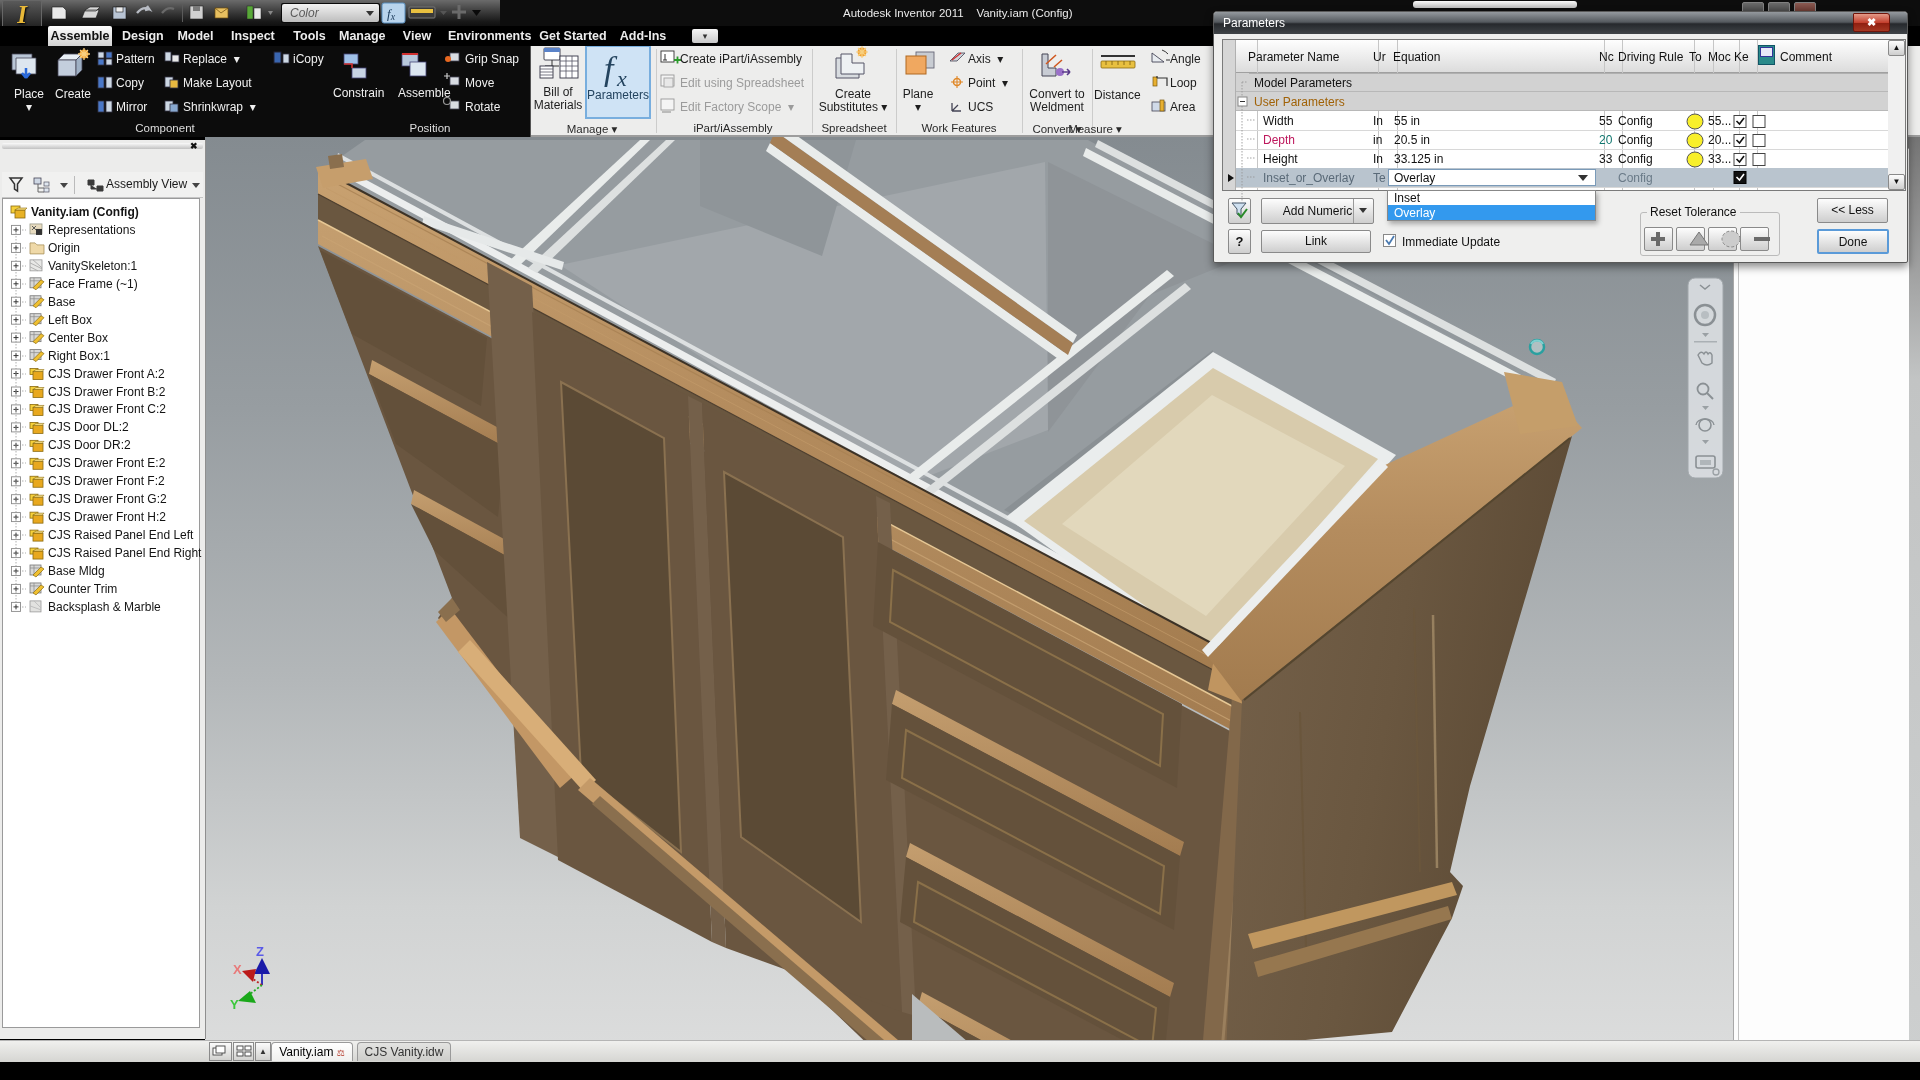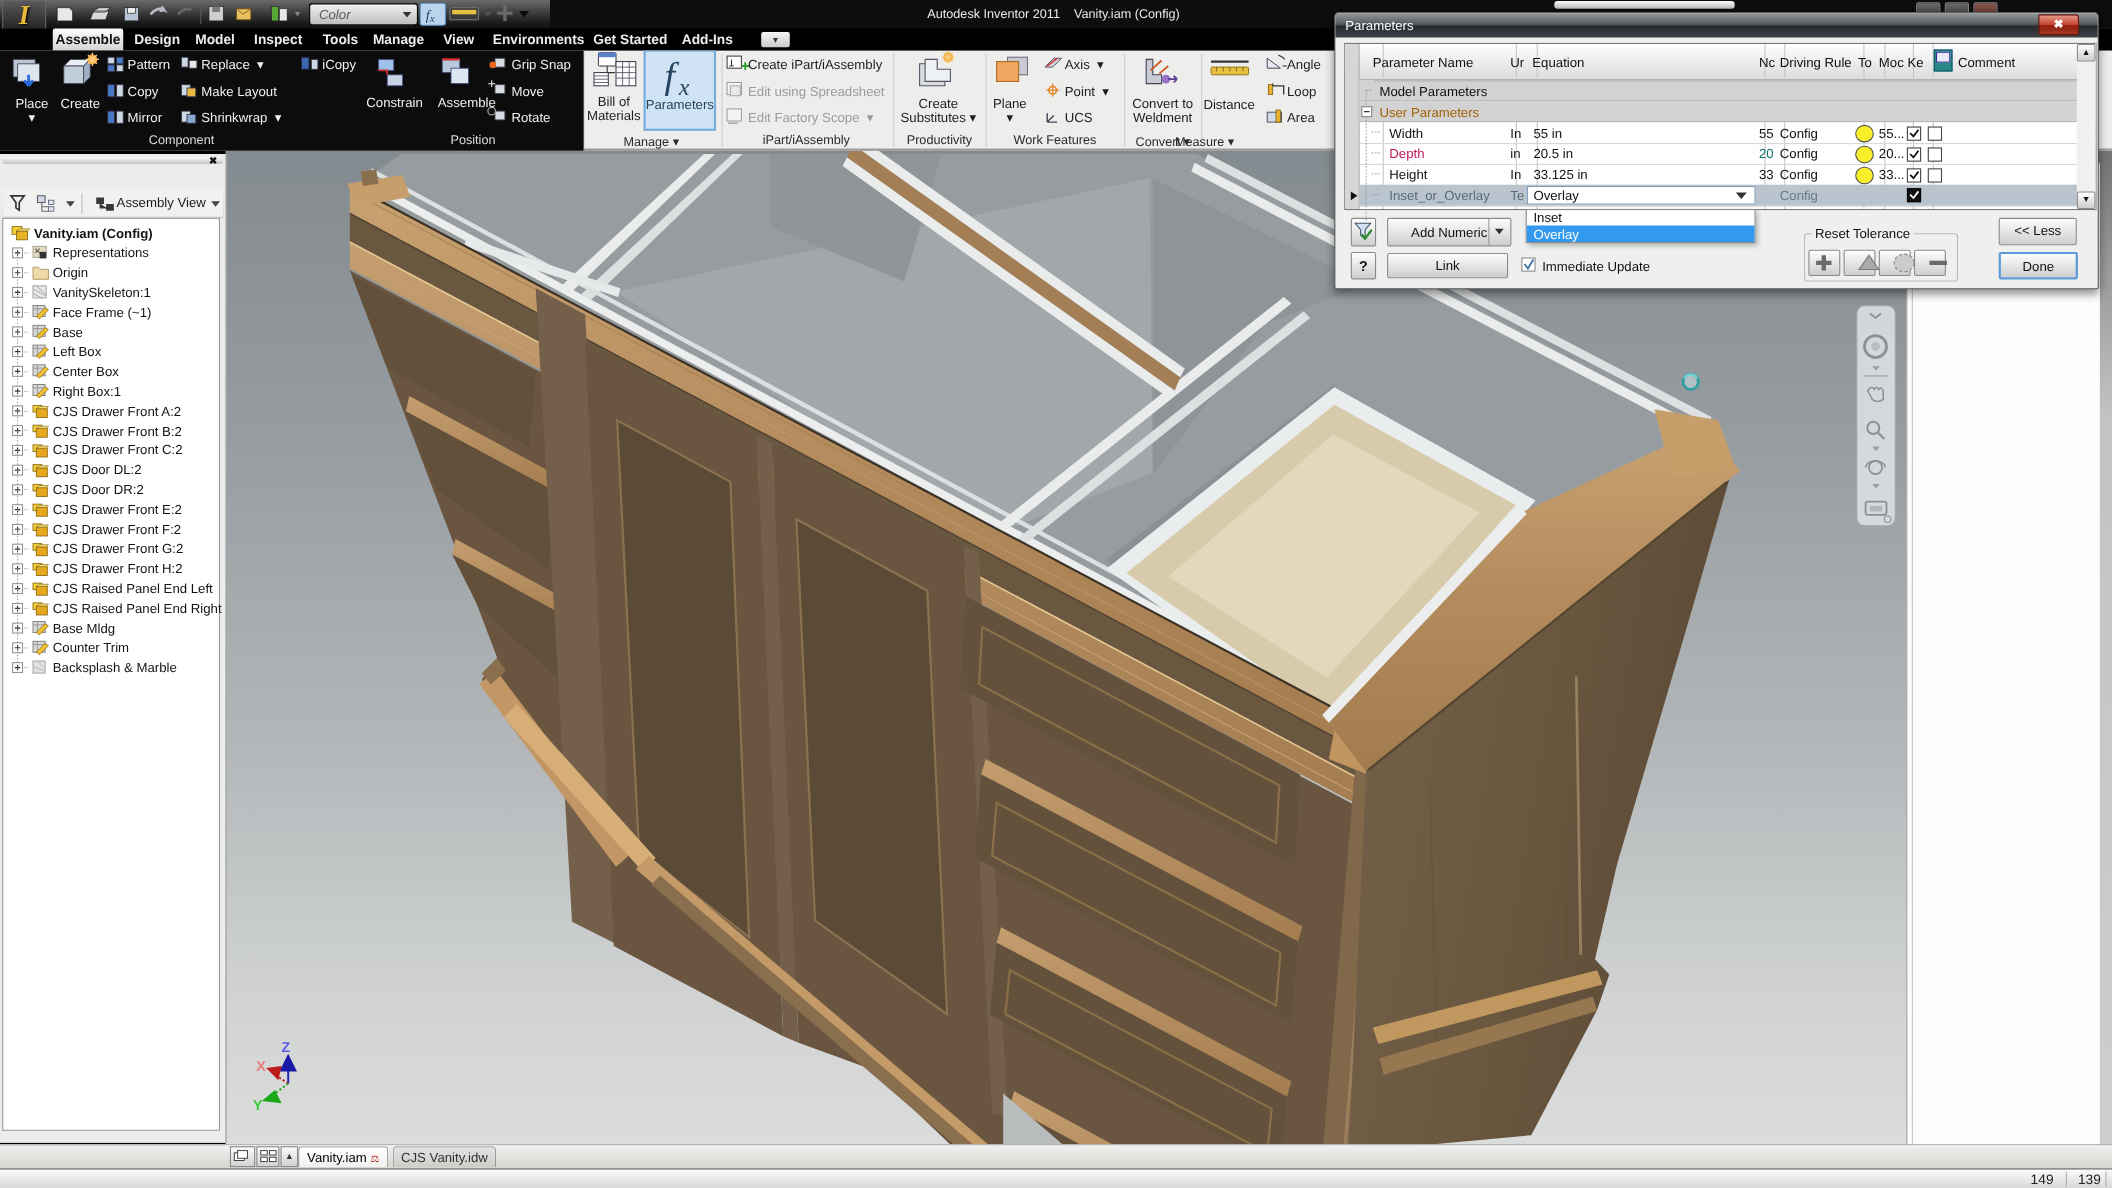--- a/index.html
+++ b/index.html
@@ -366,21 +366,21 @@
 <div class="cltxt" style="left:586px;top:43px;width:64px;color:#24445f">Parameters</div>
 <div class="rlabel" style="left:530px;width:124px">Manage ▾</div>
 <div class="rsep" style="left:656px"></div>
 <div class="ltxt" style="left:680px;top:6px">Create iPart/iAssembly</div>
 <div class="gtxt" style="left:680px;top:30px">Edit using Spreadsheet</div>
 <div class="gtxt" style="left:680px;top:54px">Edit Factory Scope &nbsp;▾</div>
 <div class="rlabel" style="left:660px;width:146px">iPart/iAssembly</div>
 <div class="rsep" style="left:812px"></div>
 <div class="cltxt" style="left:814px;top:42px;width:78px">Create
 Substitutes ▾</div>
-<div class="rlabel" style="left:812px;width:84px">Productivity</div>
+<div class="rlabel" style="left:812px;width:84px">Spreadsheet</div>
 <div class="rsep" style="left:896px"></div>
 <div class="cltxt" style="left:897px;top:42px;width:42px">Plane
 ▾</div>
 <div class="ltxt" style="left:968px;top:6px">Axis &nbsp;▾</div>
 <div class="ltxt" style="left:968px;top:30px">Point &nbsp;▾</div>
 <div class="ltxt" style="left:968px;top:54px">UCS</div>
 <div class="rlabel" style="left:896px;width:126px">Work Features</div>
 <div class="rsep" style="left:1022px"></div>
 <div class="cltxt" style="left:1021px;top:42px;width:72px">Convert to
 Weldment</div>
@@ -581,26 +581,20 @@
 <rect x="4" y="6" width="9" height="7" fill="#fff" stroke="#444" stroke-width="0.9"></rect>
         <rect x="7" y="4" width="9" height="7" fill="#fff" stroke="#444" stroke-width="0.9"></rect>
 <rect x="28" y="4" width="6" height="4" fill="#fff" stroke="#444" stroke-width="0.9"></rect>
         <rect x="36" y="4" width="6" height="4" fill="#fff" stroke="#444" stroke-width="0.9"></rect>
 <rect x="28" y="10" width="6" height="4" fill="#fff" stroke="#444" stroke-width="0.9"></rect>
         <rect x="36" y="10" width="6" height="4" fill="#fff" stroke="#444" stroke-width="0.9"></rect>
 </svg>
 <div class="doctab" style="left:271px;width:82px;background:linear-gradient(#ffffff,#f0f0ee);z-index:2">Vanity.iam <span style="color:#b03020;font-size:9px">⚖</span></div>
 <div class="doctab" style="left:357px;width:94px;background:linear-gradient(#e3e3e1,#cdcdca);color:#333">CJS Vanity.idw</div>
 </div>
-<div id="statusbar">
-      <div style="position:absolute;left:1878px;top:2px;width:1px;height:14px;background:#b0b0b0"></div>
-      <div style="position:absolute;left:1914px;top:2px;width:1px;height:14px;background:#b0b0b0"></div>
-<div style="position:absolute;left:1846px;top:2px">149</div>
-<div style="position:absolute;left:1889px;top:2px">139</div>
-</div>
 
 <div id="dlg">
 <div id="dlgtitle">Parameters</div>
       <div id="dlgclose">✖</div>
 <div style="position:absolute;left:8px;top:27px;width:684px;height:152px;background:#fff;border:1px solid #7a7a7a;z-index:31"></div>
 <div style="position:absolute;left:9px;top:28px;width:682px;height:33px;background:linear-gradient(#fefefe,#dcdcdc);border-bottom:1px solid #a0a0a0;z-index:32"></div>
 <div style="position:absolute;left:9px;top:28px;width:13px;height:150px;background:#d6d6d6;border-right:1px solid #b0b0b0;z-index:32"></div>
 <div style="position:absolute;left:43px;top:28px;width:1px;height:150px;background:#c6c6c6;z-index:32"></div>
 <div style="position:absolute;left:164px;top:28px;width:1px;height:150px;background:#c6c6c6;z-index:32"></div>
 <div style="position:absolute;left:183px;top:28px;width:1px;height:150px;background:#c6c6c6;z-index:32"></div>

